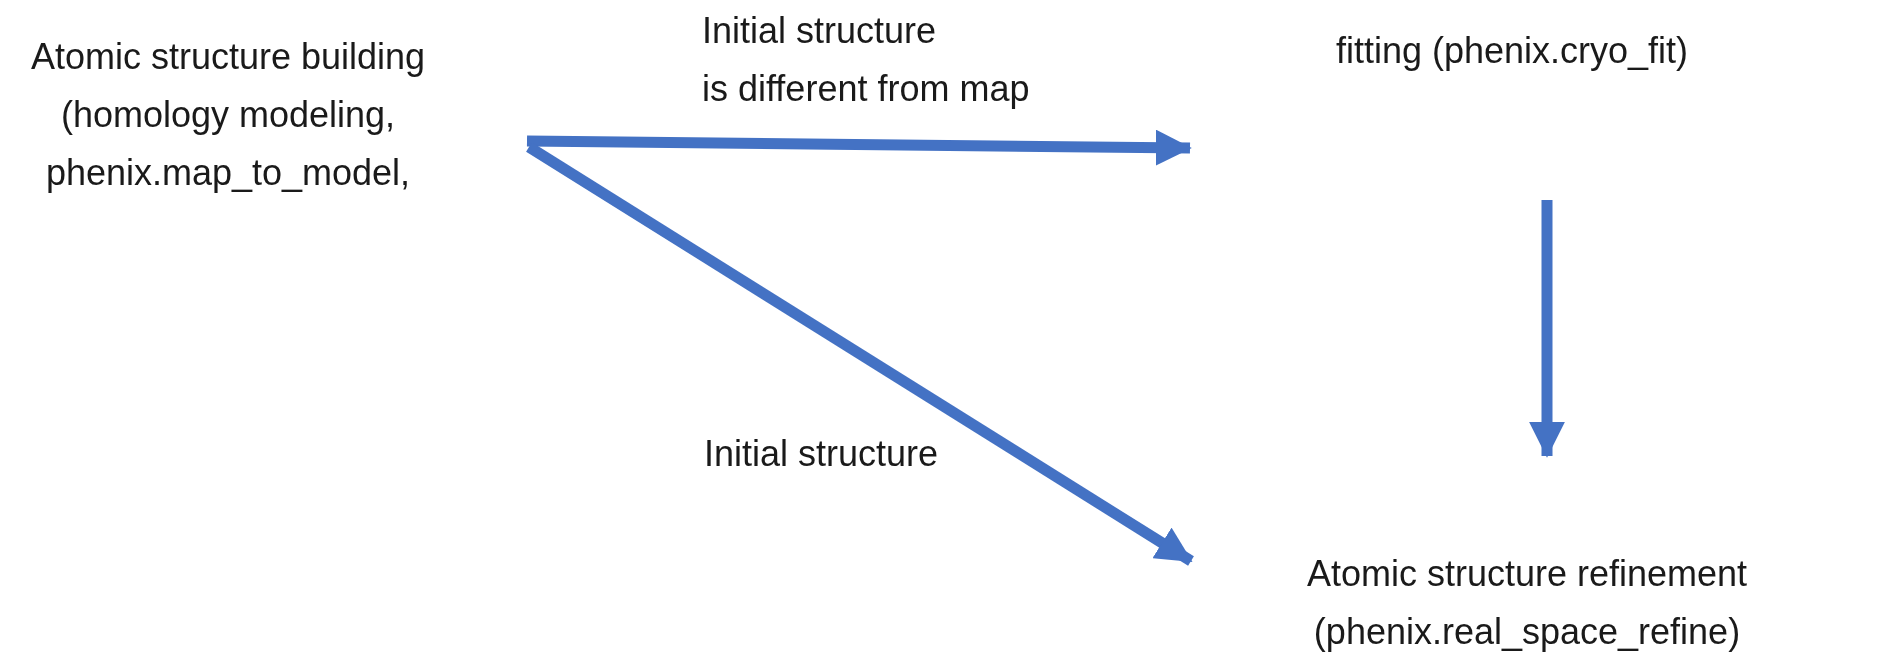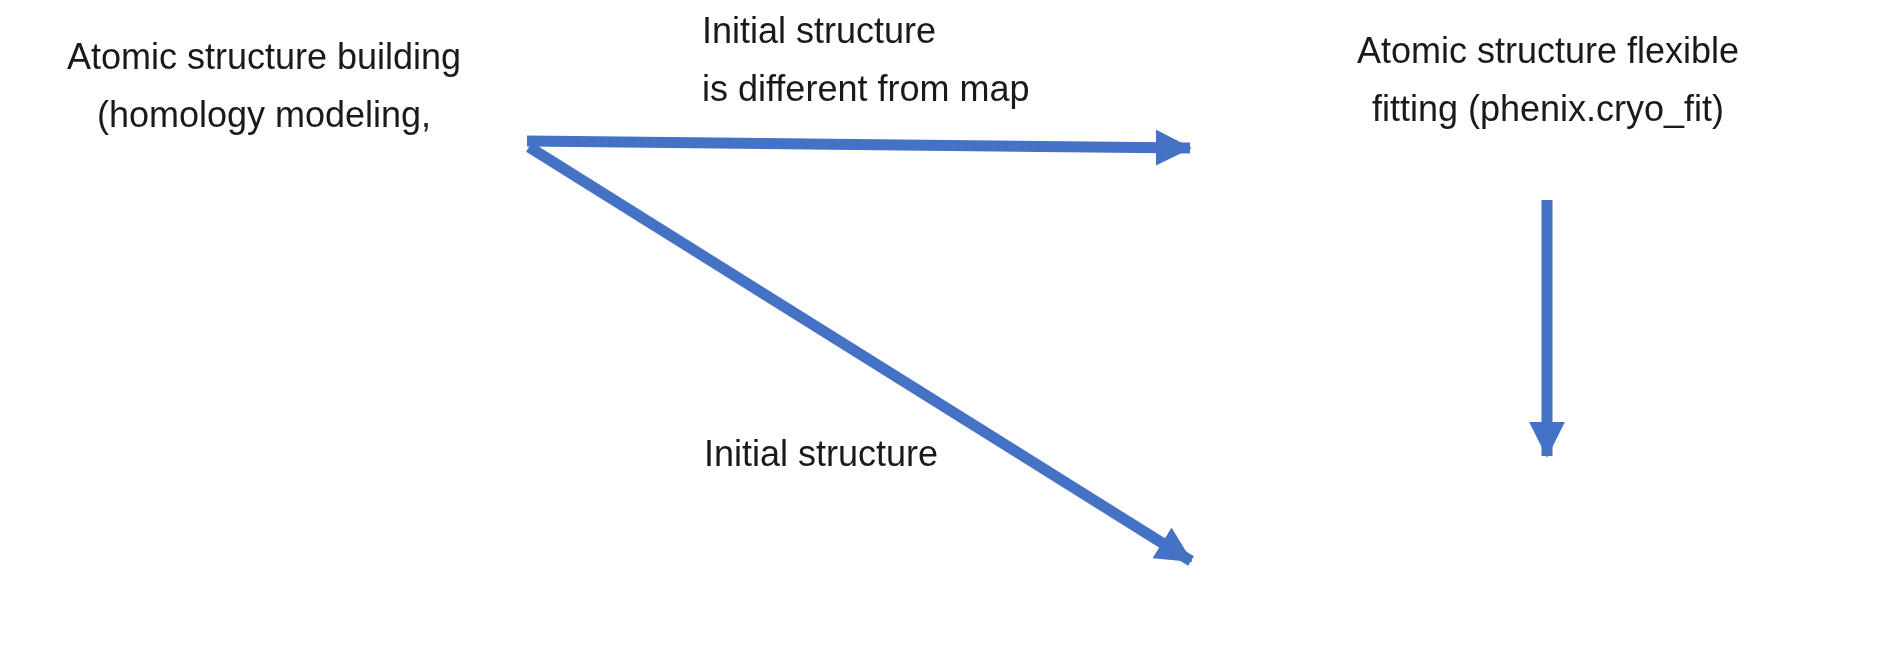--- a/index.html
+++ b/index.html
@@ -17,21 +17,20 @@
   .arrows-layer {
     position: absolute;
     left: 0; top: 0;
     width: 1884px; height: 662px;
   }
   .arrow-line { stroke-width: 11; fill: none; }
   .node {
     position: absolute;
     text-align: center;
     white-space: nowrap;
-    padding-left: 36px;
   }
   .edge-label {
     position: absolute;
     text-align: left;
     white-space: nowrap;
     margin-left: 46px;
   }
   .it { }
 </style>
 </head>
@@ -46,30 +45,34 @@
       </marker>
     </defs>
     <line class="arrow-line" x1="527" y1="141" x2="1190" y2="148" marker-end="url(#arrowhead)" stroke="#4472C4"></line>
     <line class="arrow-line" x1="529" y1="147" x2="1191" y2="561" marker-end="url(#arrowhead)" stroke="#4472C4"></line>
     <line class="arrow-line" x1="1547" y1="200" x2="1547" y2="456" marker-end="url(#arrowhead)" stroke="#4472C4"></line>
   </svg>
 
   <div class="node" style="left:0px; top:28px; width:456px;">
     <div>Atomic structure building</div>
     <div>(homology modeling,</div>
+    <div class="it">phenix.map_to_model,</div>
   </div>
 
   <div class="edge-label" style="left:656px; top:2px;">
     <div>Initial structure</div>
     <div>is different from map</div>
   </div>
 
   <div class="node" style="left:1286px; top:22px; width:452px;">
-    <div>Atomic structure flexible</div>
     <div><span>fitting (</span><span class="it">phenix.cryo_fit</span><span>)</span></div>
   </div>
 
   <div class="edge-label" style="left:658px; top:425px;">
     <div>Initial structure</div>
   </div>
 
+  <div class="node" style="left:1272px; top:545px; width:510px;">
+    <div>Atomic structure refinement</div>
+    <div><span>(</span><span class="it">phenix.real_space_refine</span><span>)</span></div>
+  </div>
 
 </div>
 
 </body></html>

